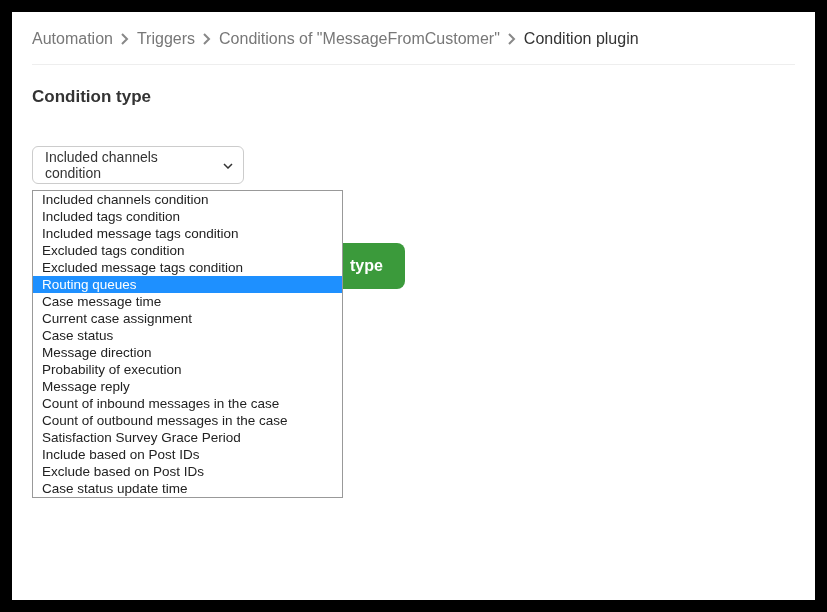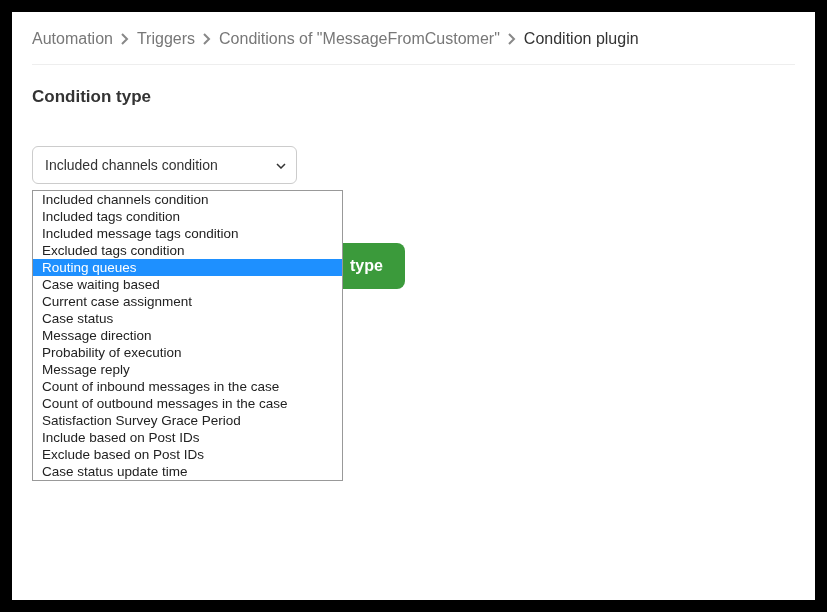--- a/index.html
+++ b/index.html
@@ -38,21 +38,21 @@
     }
     .section-title {
       font-size: 17px;
       font-weight: 700;
       color: #333;
       margin-top: 22px;
       margin-bottom: 8px;
     }
     .select-wrap {
       position: relative;
-      width: 265px;
+      width: 212px;
       margin-top: 39px;
     }
     .select-box {
       width: 100%;
       height: 38px;
       border: 1px solid #ccc;
       border-radius: 6px;
       padding: 0 30px 0 12px;
       font-size: 14px;
       color: #333;
@@ -165,22 +165,23 @@
             <path d="M1 1 L5 5 L9 1" stroke="#333" stroke-width="1.5" fill="none"></path>
           </svg>
       </span>
     </div>
 
     <div class="dropdown-panel" id="dropdown-panel">
     <div class="option">Included channels condition</div>
         <div class="option">Included tags condition</div>
         <div class="option">Included message tags condition</div>
         <div class="option">Excluded tags condition</div>
+        <div class="option">Excluded message tags condition</div>
         <div class="option highlight">Routing queues</div>
-        <div class="option">Case waiting based</div>
+        <div class="option">Case message time</div>
         <div class="option">Current case assignment</div>
         <div class="option">Case status</div>
         <div class="option">Message direction</div>
         <div class="option">Probability of execution</div>
         <div class="option">Message reply</div>
         <div class="option">Count of inbound messages in the case</div>
         <div class="option">Count of outbound messages in the case</div>
         <div class="option">Satisfaction Survey Grace Period</div>
         <div class="option">Include based on Post IDs</div>
         <div class="option">Exclude based on Post IDs</div>

